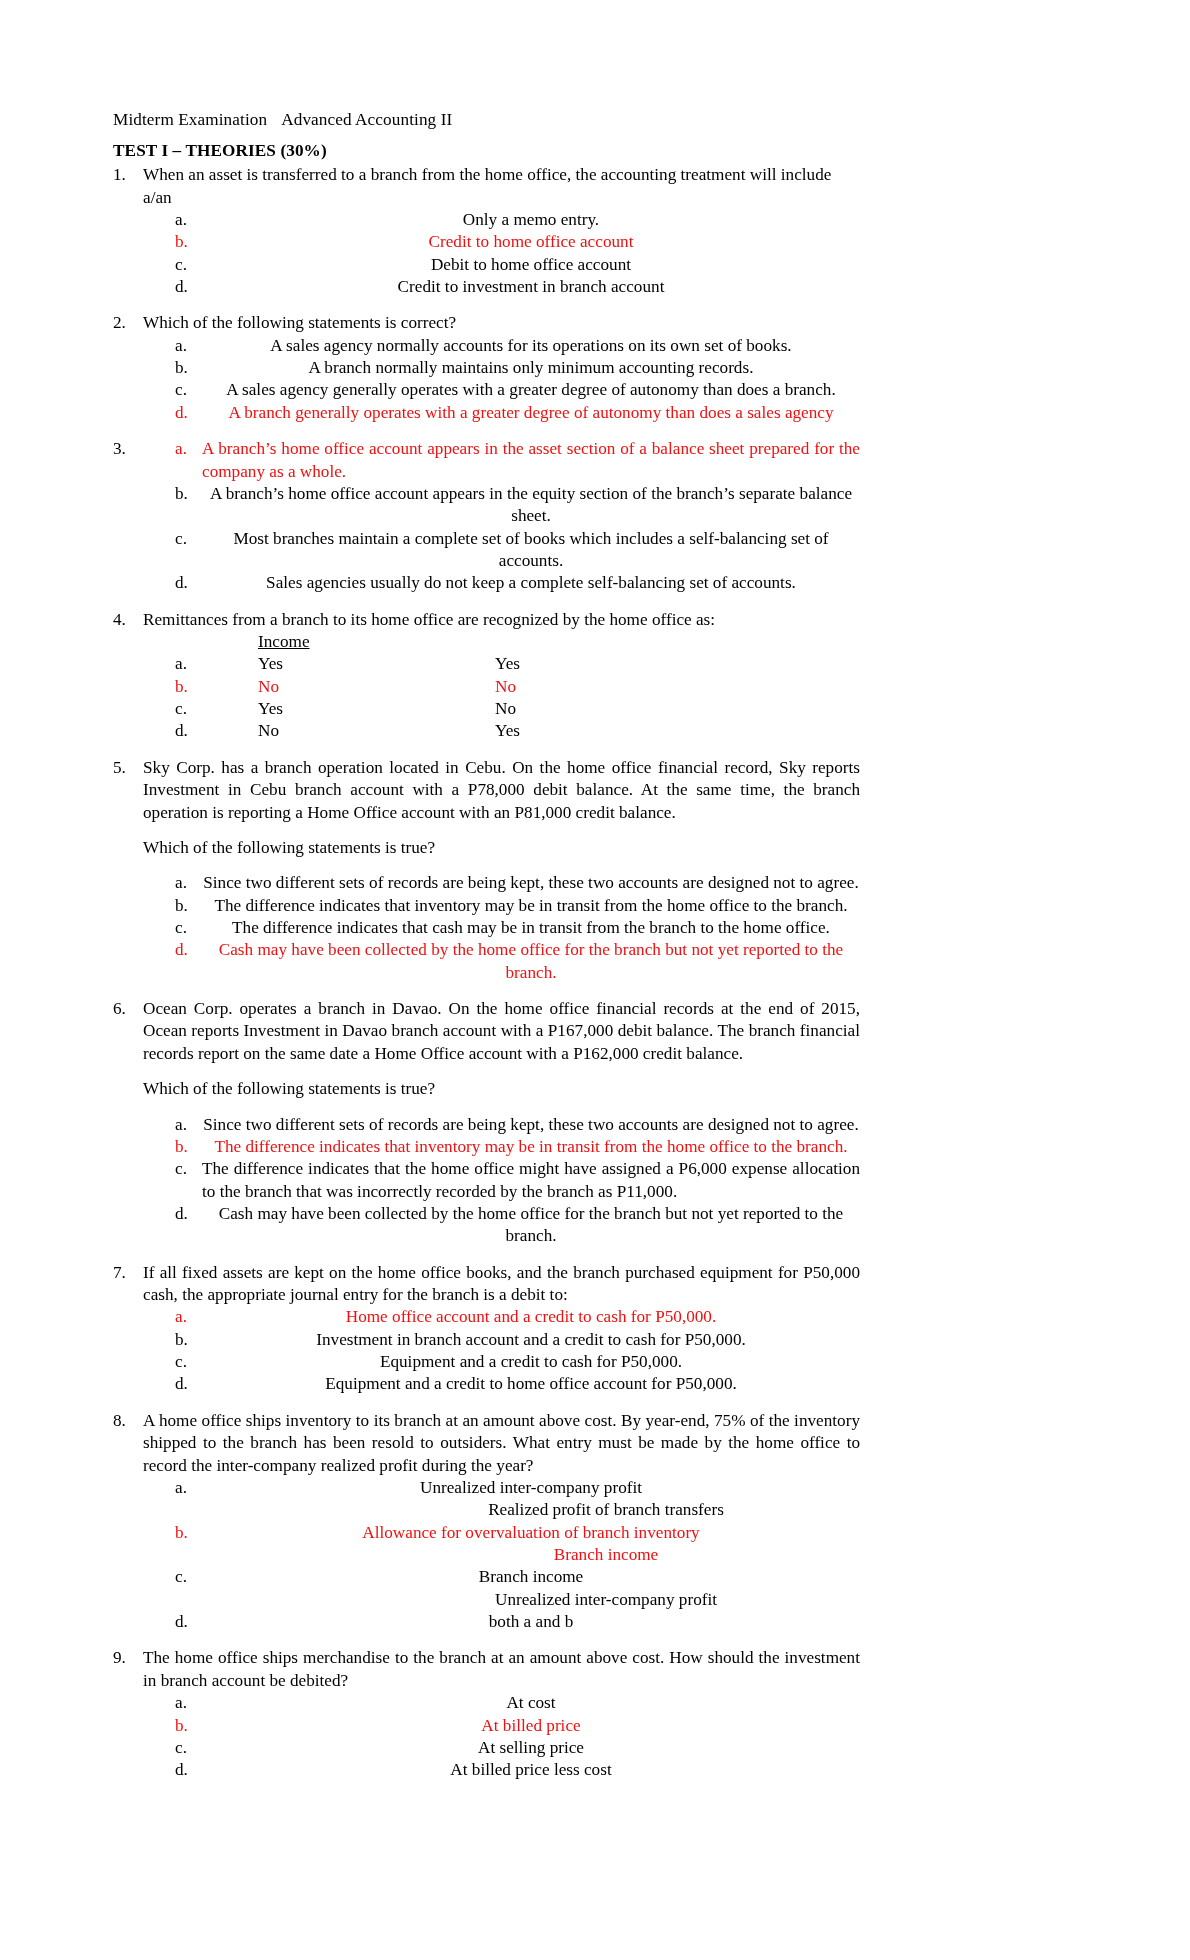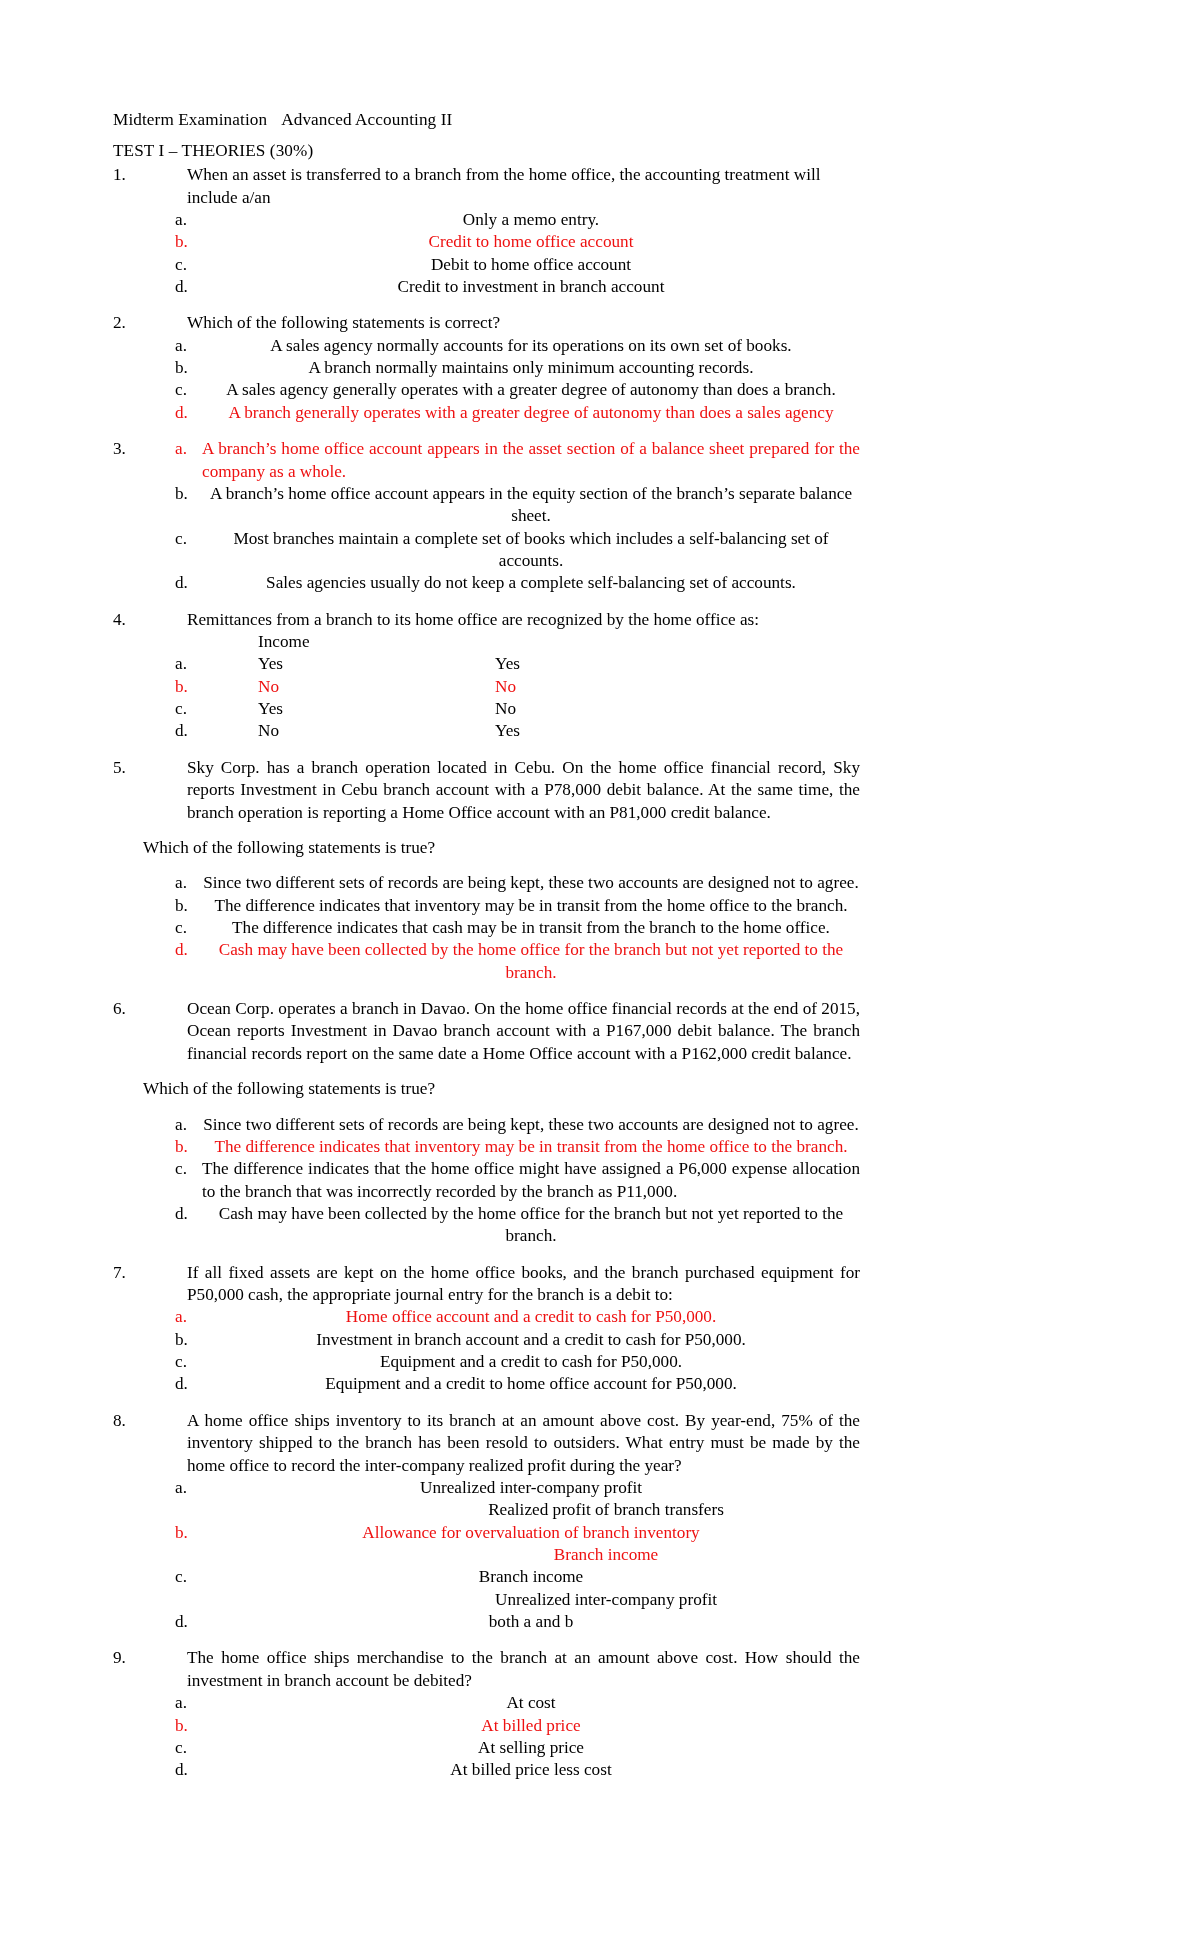--- a/index.html
+++ b/index.html
@@ -24,21 +24,21 @@
   }
   .doc-header {
     font-size: 17.2px;
     line-height: 1.35;
     margin: 0 0 10px 0;
     letter-spacing: 0.1px;
   }
   .gap-wide { display: inline-block; width: 14px; }
   .section-title {
     font-size: 17.2px;
-    font-weight: normal;
+    font-weight: bold;
     margin: 0 0 3px 0;
     letter-spacing: 0.1px;
   }
   
   .q {
     display: flex;
     align-items: flex-start;
     font-size: 17.2px;
     line-height: 1.30;
     margin-top: 14px;
@@ -49,21 +49,20 @@
     flex: 0 0 30px;
     text-align: left;
   }
   .q-body {
     flex: 1 1 auto;
     min-width: 0;
   }
   .q-stem {
     text-align: justify;
     text-justify: inter-word;
-    margin-left: 44px;
   }
   .q-stem.nojust { text-align: left; }
   .sub-prompt {
     margin-top: 13px;
     margin-bottom: 13px;
   }
   
   .opts {
     margin: 0;
     padding: 0;
@@ -90,21 +89,21 @@
   .credit-line {
     padding-left: 150px;
   }
   
   .tbl-head {
     display: flex;
     padding-left: 32px;
     line-height: 1.30;
   }
   .tbl-head .c-letter { width: 27px; flex: 0 0 27px; }
-  .tbl-head .c-inc { width: 200px; flex: 0 0 200px; padding-left: 56px; }
+  .tbl-head .c-inc { width: 200px; flex: 0 0 200px; padding-left: 56px; text-decoration: underline; }
   .tbl-head .c-desc { flex: 1 1 auto; }
   .tbl-row {
     display: flex;
     padding-left: 32px;
     line-height: 1.30;
   }
   .tbl-row .c-letter { width: 27px; flex: 0 0 27px; }
   .tbl-row .c-inc { width: 200px; flex: 0 0 200px; padding-left: 56px; }
   .tbl-row .c-desc { flex: 1 1 auto; padding-left: 37px; }
 </style>

